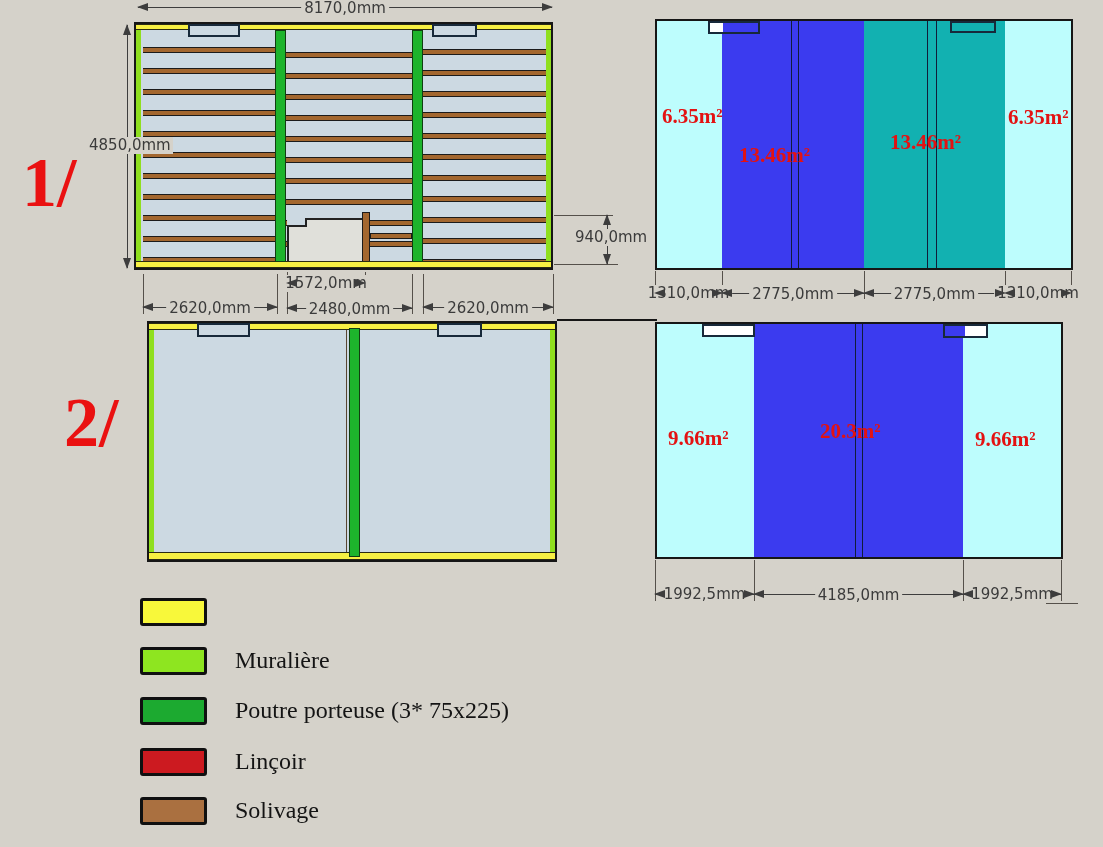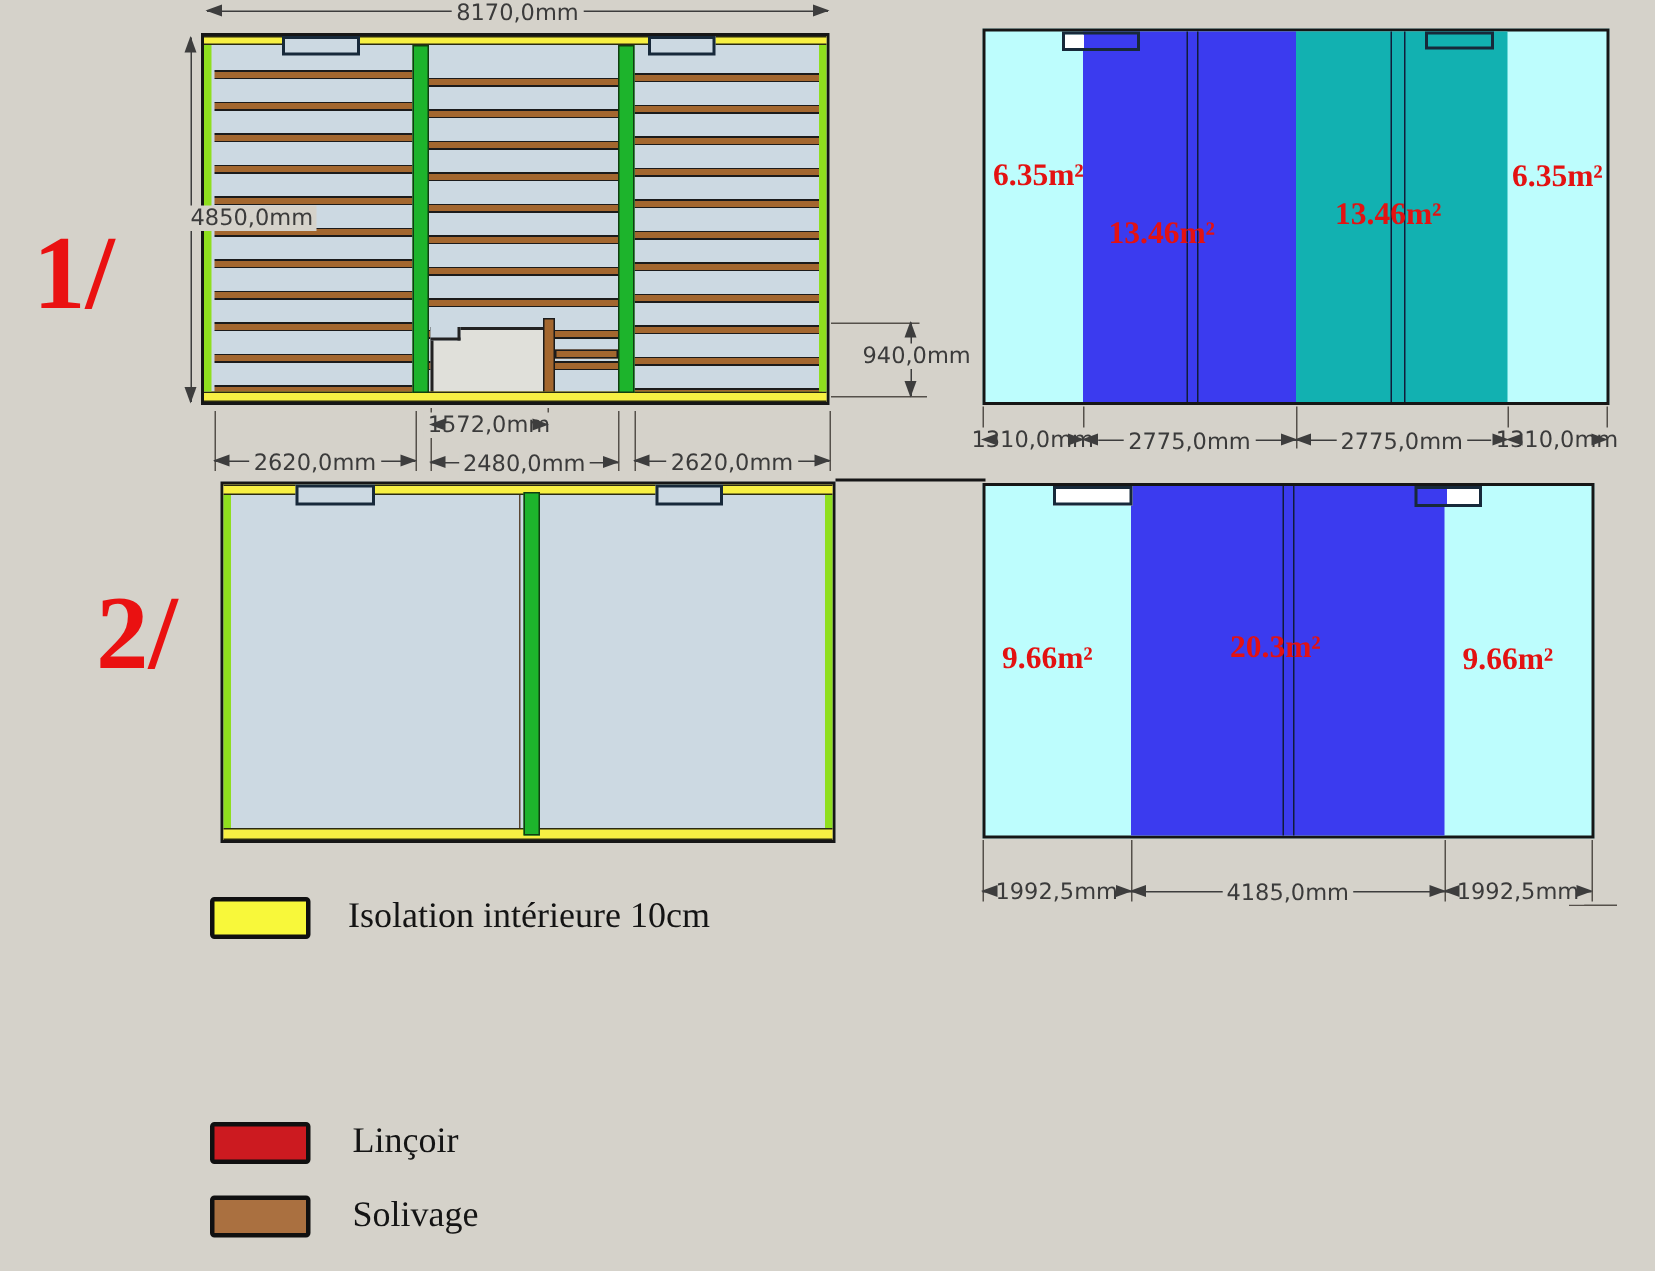--- a/index.html
+++ b/index.html
@@ -107,21 +107,21 @@
 
   <div class="dimh" style="left:138px; top:7px; width:414px;">
     <span class="arw l"></span>
     <span class="arw r"></span>
     <span class="dimlbl online">8170,0mm</span>
   </div>
 
   <div class="dimv" style="left:127px; top:25px; height:243px;">
     <span class="arw u"></span>
     <span class="arw d"></span>
-    <span class="vlbl" style="left:-41px; top:112px;margin-left:38px;">4850,0mm</span>
+    <span class="vlbl" style="left:-41px; top:112px;">4850,0mm</span>
   </div>
 
   <div class="exth" style="left:554px; top:215px; width:59px;"></div>
   <div class="exth" style="left:554px; top:264px; width:64px;"></div>
   <div class="dimv" style="left:607px; top:215px; height:49px;">
     <span class="arw u"></span>
     <span class="arw d"></span>
     <span class="vlbl" style="left:-35px; top:14px;">940,0mm</span>
   </div>
 
@@ -240,21 +240,28 @@
   </div>
   <div class="dimh" style="left:963px; top:594px; width:98px;">
     <span class="arw l"></span>
     <span class="arw r"></span>
     <span class="dimlbl">1992,5mm</span>
   </div>
   <div class="dash" style="left:1046px; top:603px; width:32px;"></div>
 
   <div class="leg-row" style="top:598px;">
     <div class="sw sw-isolation"></div>
-    <div class="leg-lbl" style="left:92px;">Isolation intérieure 10cm</div>
+  </div>
+  <div class="leg-row" style="top:647px;">
+    <div class="sw sw-muraliere"></div>
+    <div class="leg-lbl">Muralière</div>
+  </div>
+  <div class="leg-row" style="top:697px;">
+    <div class="sw sw-poutre"></div>
+    <div class="leg-lbl">Poutre porteuse (3* 75x225)</div>
   </div>
   <div class="leg-row" style="top:797px;">
     <div class="sw sw-solivage"></div>
     <div class="leg-lbl">Solivage</div>
   </div>
   <div class="leg-row" style="top:748px;">
     <div class="sw sw-lincoir"></div>
     <div class="leg-lbl">Linçoir</div>
   </div>
 

